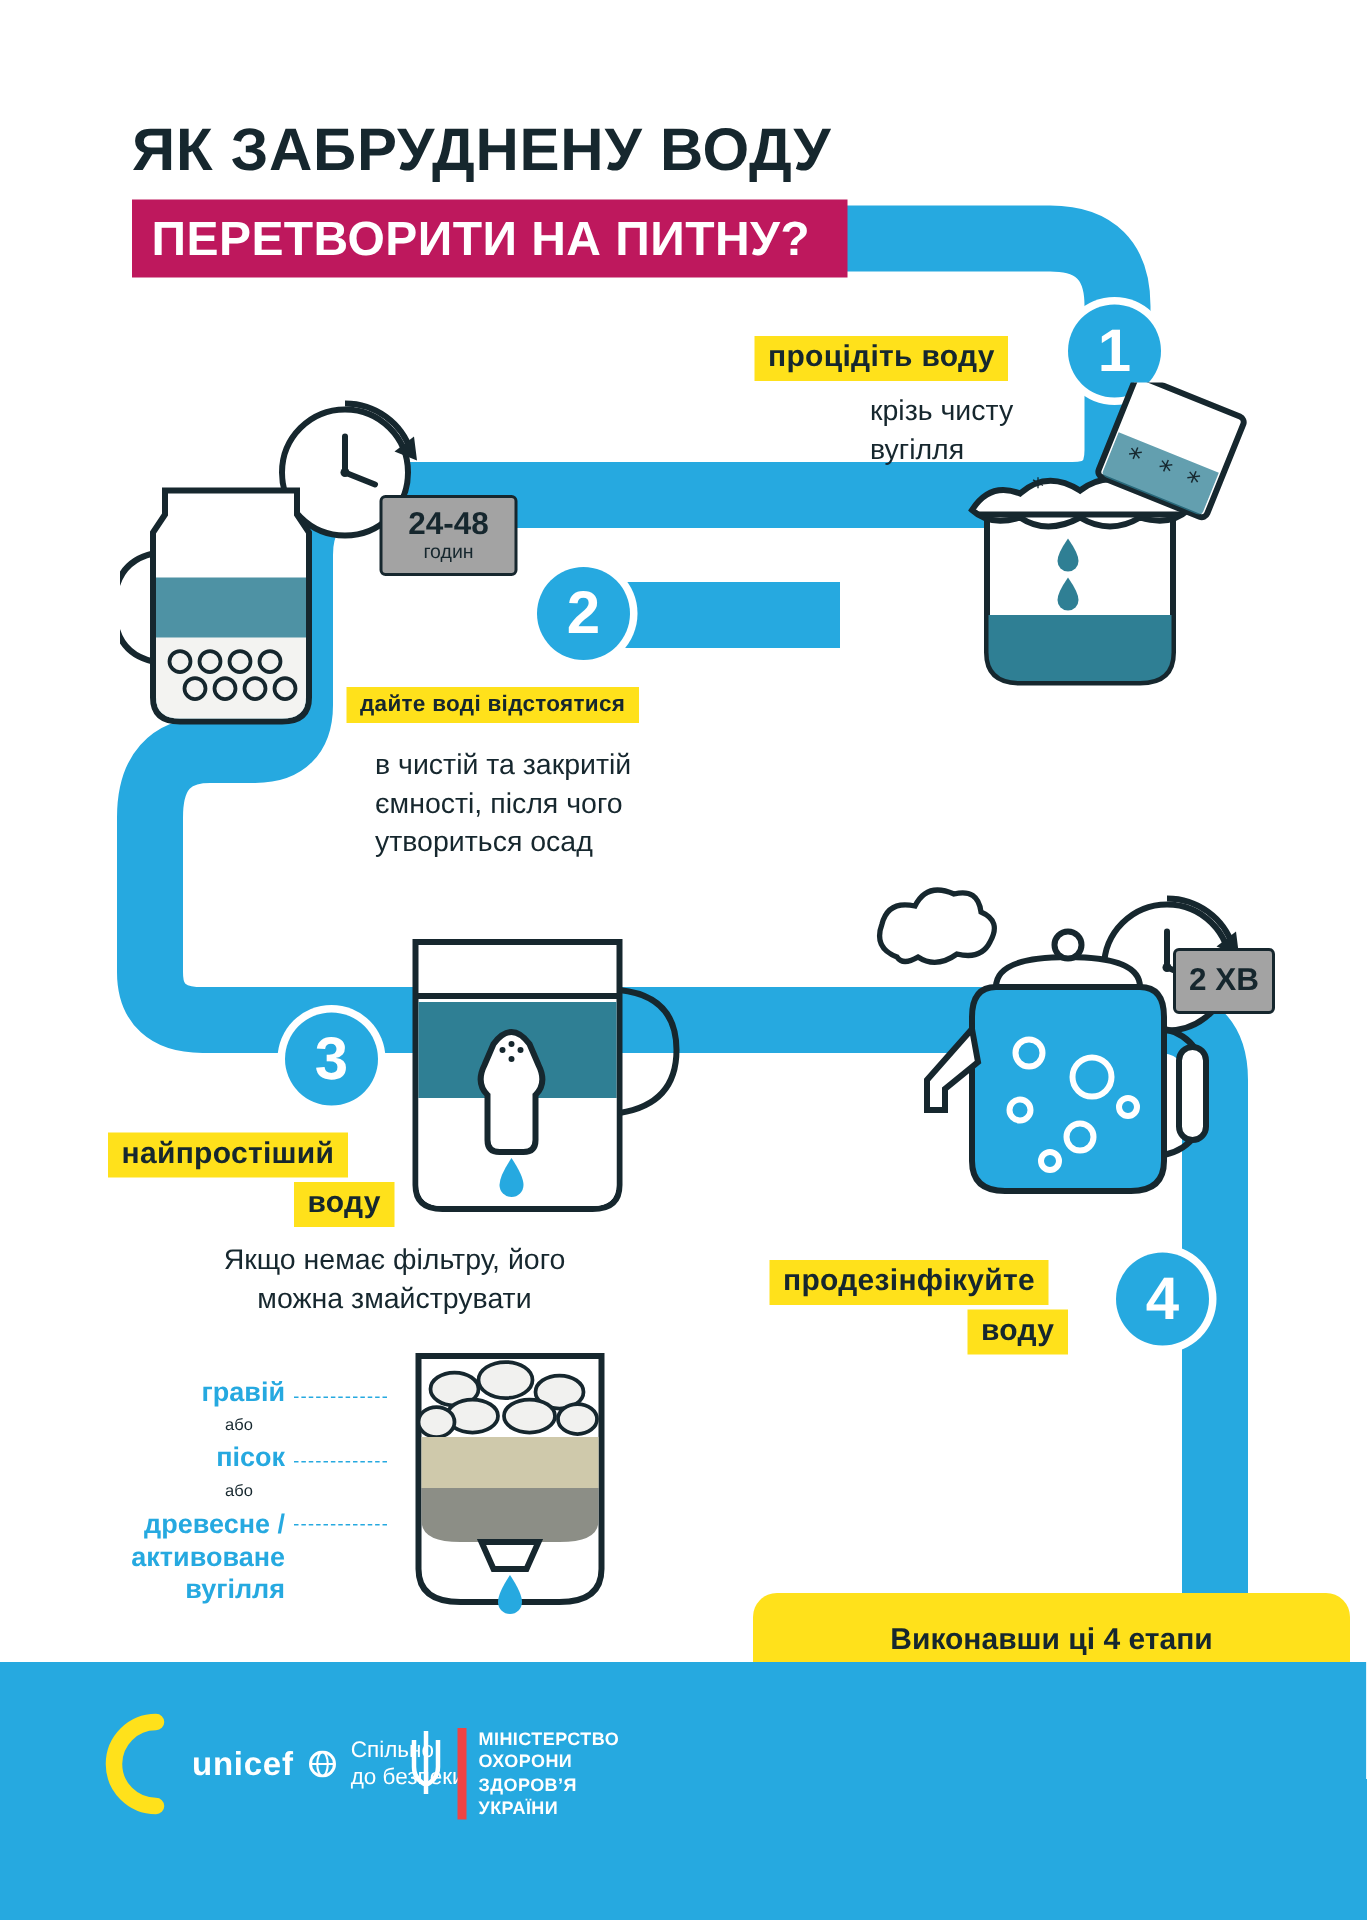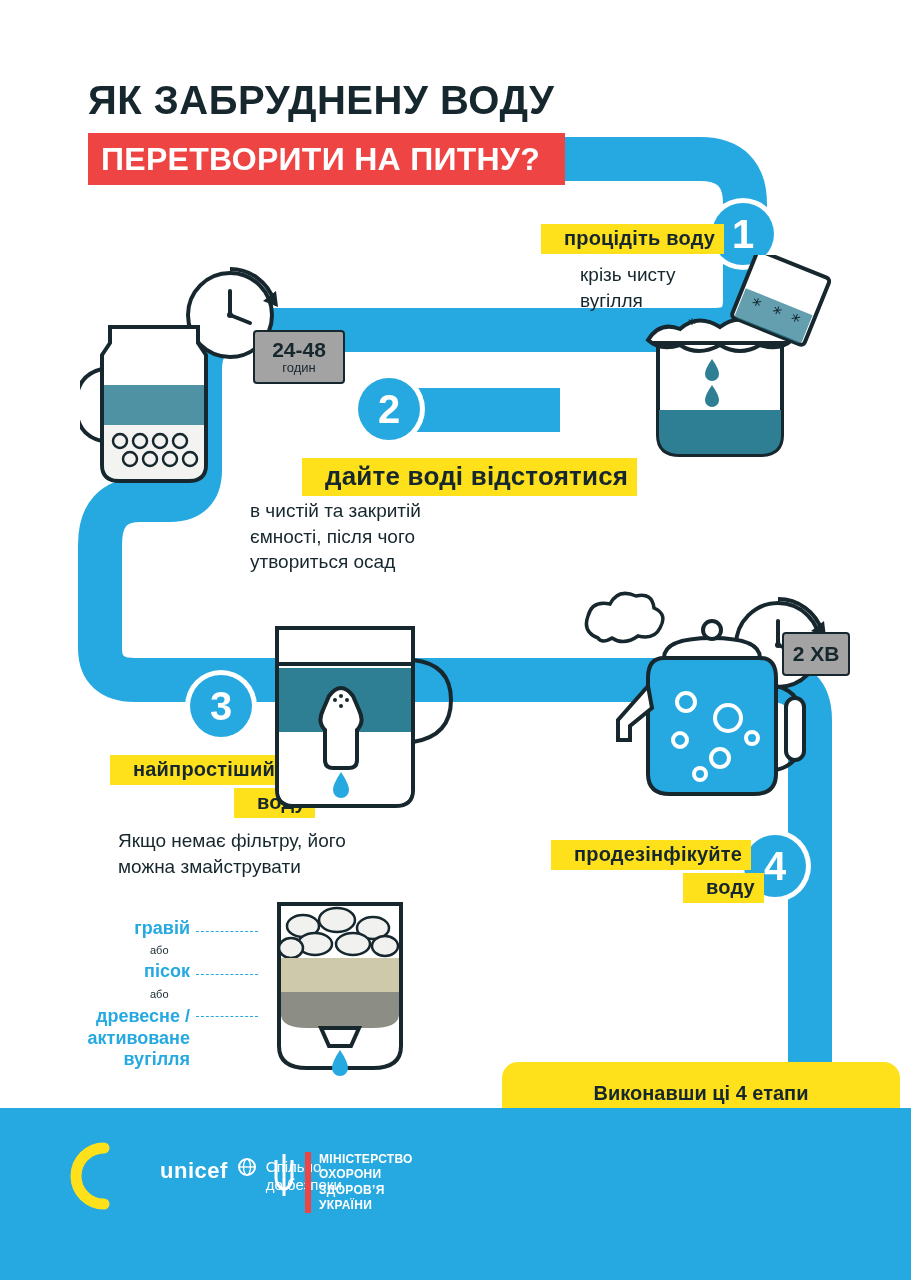--- a/index.html
+++ b/index.html
@@ -19,23 +19,22 @@
   }
 
   
   .abs { position: absolute; }
   .yellow-tag {
     position: absolute;
     background: #ffe11b;
     color: #16272e;
     font-weight: bold;
     letter-spacing: .2px;
-    padding: 3px 9px 4px 23px;
+    padding: 3px 9px 4px 9px;
     white-space: nowrap;
-    margin-left: 38px;
   }
   .num-circle {
     position: absolute;
     width: 62px; height: 62px;
     border-radius: 50%;
     background: #26a9e0;
     color: #ffffff;
     font-size: 40px;
     font-weight: bold;
     display: flex;
@@ -58,21 +57,21 @@
     font-size: 40px;
     font-weight: bold;
     color: #16272e;
     letter-spacing: .5px;
     white-space: nowrap;
   }
   #title-band {
     position: absolute;
     left: 88px; top: 133px;
     height: 52px;
-    background: #ef4444;
+    background: #be185d;
     display: flex;
     align-items: center;
     padding-left: 13px;
     padding-right: 25px;
     box-sizing: border-box;
   }
   #title-sub {
     font-size: 32px;
     font-weight: bold;
     color: #ffffff;
@@ -233,21 +232,21 @@
       <rect x="0" y="0" width="78" height="72" rx="4" fill="#ffffff" stroke="#16272e" stroke-width="4"></rect>
       <path d="M3 40 L75 40 L75 68 Q75 71 71 71 L7 71 Q3 71 3 68 Z" fill="#2f7f94" opacity=".75"></path>
       <text x="14" y="58" font-size="18" fill="#16272e" font-family="DejaVu Sans, sans-serif">*</text>
       <text x="36" y="58" font-size="18" fill="#16272e" font-family="DejaVu Sans, sans-serif">*</text>
       <text x="56" y="58" font-size="18" fill="#16272e" font-family="DejaVu Sans, sans-serif">*</text>
     </g>
     <text x="48" y="75" font-size="16" fill="#16272e" font-family="DejaVu Sans, sans-serif">*</text>
   </svg>
 
   <div class="num-circle" style="left:358px; top:378px;">2</div>
-  <div class="yellow-tag" style="left:264px; top:458px; font-size:26px;">дайте воді відстоятися</div>
+  <div class="yellow-tag" style="left:231px; top:458px; font-size:15px;">дайте воді відстоятися</div>
   <div class="body-text" style="left:250px; top:498px;">в чистій та закритій
 ємності, після чого
 утвориться осад</div>
 
   <svg class="abs" style="left:80px; top:265px;" width="260" height="240">
 
     <circle cx="150" cy="50" r="42" fill="#ffffff" stroke="#16272e" stroke-width="4"></circle>
     <circle cx="150" cy="50" r="3" fill="#16272e"></circle>
     <line x1="150" y1="50" x2="150" y2="26" stroke="#16272e" stroke-width="4" stroke-linecap="round"></line>
     <line x1="150" y1="50" x2="170" y2="58" stroke="#16272e" stroke-width="4" stroke-linecap="round"></line>
@@ -272,21 +271,21 @@
     </g>
   </svg>
   <div class="badge-box" style="left:253px; top:330px; width:88px; height:50px;">
     <span class="big">24-48</span>
     <span class="small">годин</span>
   </div>
 
   <div class="num-circle" style="left:190px; top:675px;">3</div>
   <div class="yellow-tag" style="left:72px; top:755px; font-size:20px;">найпростіший</div>
   <div class="yellow-tag" style="left:196px; top:788px; font-size:20px;">воду</div>
-  <div class="body-text" style="left:118px; top:828px; width:290px;">Якщо немає фільтру, його
+  <div class="body-text" style="left:118px; top:828px; text-align:center; width:290px;">Якщо немає фільтру, його
 можна змайструвати</div>
 
   <svg class="abs" style="left:255px; top:620px;" width="210" height="200">
     <path d="M22 8 L22 170 Q22 186 40 186 L140 186 Q158 186 158 170 L158 8 Z" fill="#ffffff" stroke="#16272e" stroke-width="4"></path>
     <path d="M24 48 L156 48 L156 112 L24 112 Z" fill="#2f7f94"></path>
     <path d="M24 112 L156 112 L156 170 Q156 184 140 184 L40 184 Q24 184 24 170 Z" fill="#ffffff"></path>
     <path d="M158 40 Q196 44 196 80 Q196 116 158 122" fill="none" stroke="#16272e" stroke-width="4"></path>
     <line x1="22" y1="44" x2="158" y2="44" stroke="#16272e" stroke-width="4"></line>
 
     <path d="M74 76 q12 -16 24 0 l6 14 q6 12 -2 20 l0 30 q0 8 -8 8 l-16 0 q-8 0 -8 -8 l0 -30 q-8 -8 -2 -20 z" fill="#ffffff" stroke="#16272e" stroke-width="4"></path>
@@ -380,21 +379,21 @@
 від майже усіх шкідників,
 окрім хімічного забруднення.</div>
   </div>
 
   <div id="footer"></div>
 
   <div id="unicef-wrap">
     <svg width="56" height="72" viewBox="0 0 56 72">
       <path d="M44 8 A26 26 0 1 0 44 64" fill="none" stroke="#ffe11b" stroke-width="11" stroke-linecap="round"></path>
     </svg>
-    <div style="display:flex; gap:10px;margin-left:32px;">
+    <div style="display:flex; align-items:center; gap:10px;">
       <span id="unicef-mark" style="font-size:22px; font-weight:bold; color:#ffffff; letter-spacing:.5px;">unicef</span>
       <svg width="18" height="18" viewBox="0 0 18 18">
         <circle cx="9" cy="9" r="8" fill="none" stroke="#ffffff" stroke-width="2"></circle>
         <ellipse cx="9" cy="9" rx="3.5" ry="8" fill="none" stroke="#ffffff" stroke-width="1.4"></ellipse>
         <line x1="1" y1="9" x2="17" y2="9" stroke="#ffffff" stroke-width="1.4"></line>
       </svg>
       <span class="unicef-tag">Спільно
 до безпеки</span>
     </div>
   </div>

